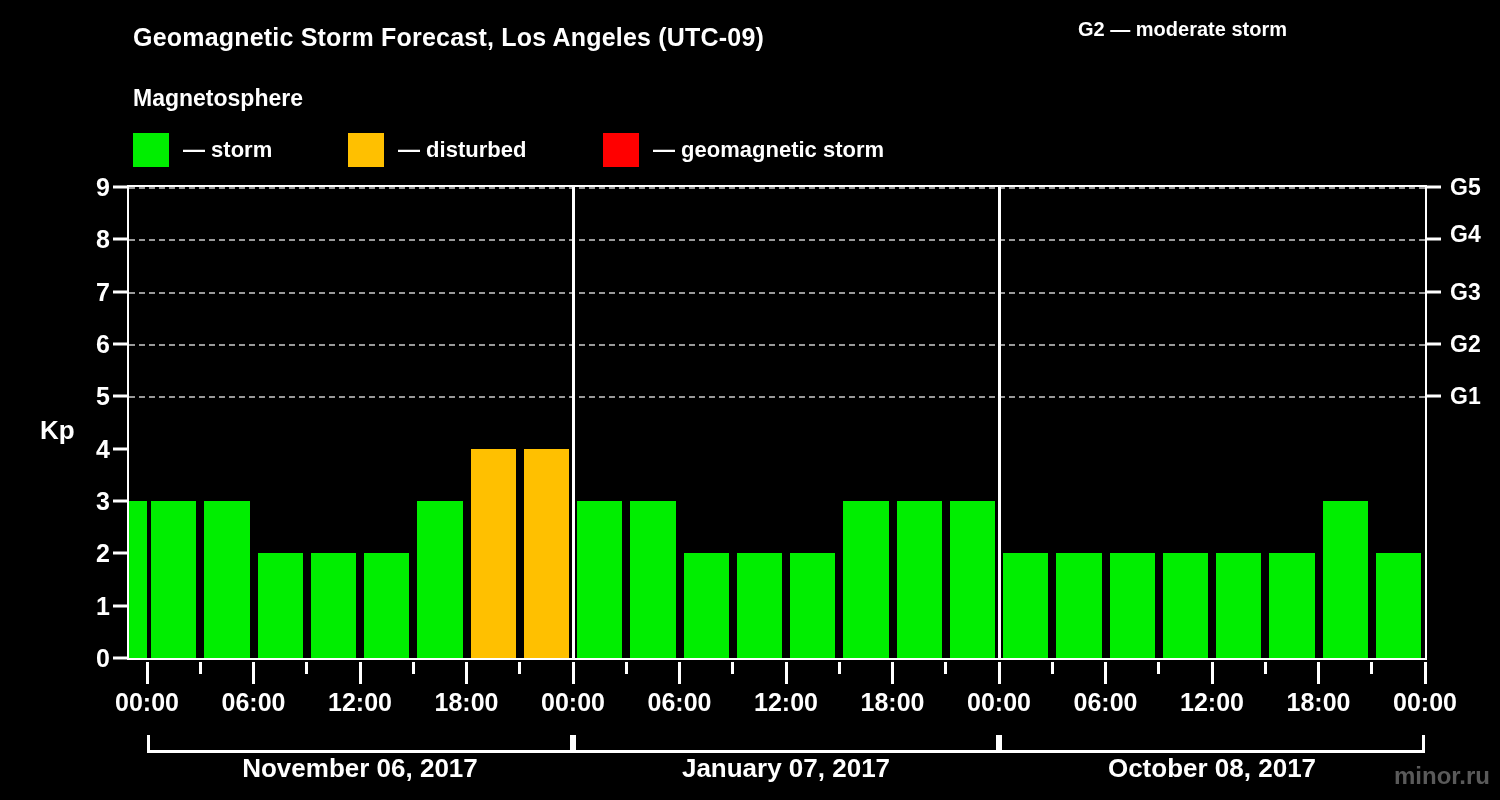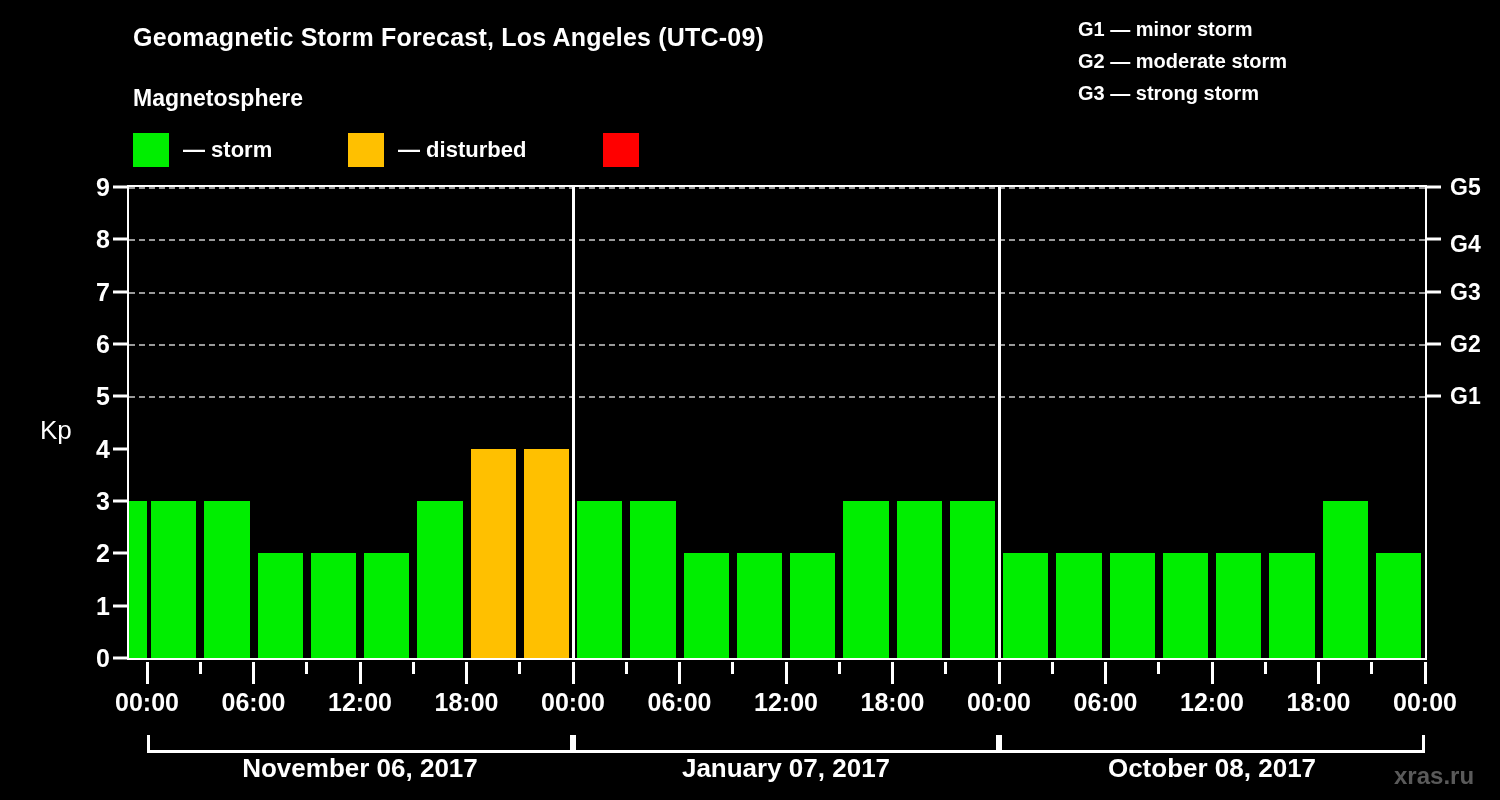--- a/index.html
+++ b/index.html
@@ -53,21 +53,21 @@
   .ytick-label{
     position:absolute;right:1390px;
     font-size:25px;font-weight:bold;text-align:right;width:40px;
     transform:translateY(-50%);
   }
   .ytick{
     position:absolute;left:113px;width:14px;height:0;border-top:3px solid #fff;
     transform:translateY(-50%);
   }
   .kp-label{
-    position:absolute;left:40px;top:415px;font-size:26px;font-weight:normal;
+    position:absolute;left:40px;top:415px;font-size:26px;font-weight:bold;
   }
   .gtick{
     position:absolute;left:1427px;width:14px;height:0;border-top:3px solid #fff;
     transform:translateY(-50%);
   }
   .gtick-label{
     position:absolute;left:1450px;font-size:23px;font-weight:bold;
     transform:translateY(-50%);white-space:nowrap;
   }
 
@@ -106,27 +106,26 @@
     <div class="legend-item" style="left: 0px;">
       <span class="swatch" style="background: rgb(0, 238, 0);"></span>
       <span class="leg-text">— storm</span>
     </div>
     <div class="legend-item" style="left: 215px;">
       <span class="swatch" style="background: rgb(255, 192, 0);"></span>
       <span class="leg-text">— disturbed</span>
     </div>
     <div class="legend-item" style="left: 470px;">
       <span class="swatch" style="background: rgb(255, 0, 0);"></span>
+      <span class="leg-text">— geomagnetic storm</span>
     </div>
   </div>
 
 <div class="gscale" id="gscale">
-    <div class="gscale-row">G1 — minor storm</div>
     <div class="gscale-row">G2 — moderate storm</div>
-    <div class="gscale-row">G3 — strong storm</div>
   </div>
 
 <div class="plot-frame">
   <div class="plot-inner" id="plot-inner">
       <div class="gridline" style="top: 209.333px;"></div>
       <div class="gridline" style="top: 157px;"></div>
       <div class="gridline" style="top: 104.667px;"></div>
       <div class="gridline" style="top: 52.3333px;"></div>
       <div class="gridline" style="top: 0px;"></div>
       <div class="bar" style="left: 0px; width: 18px; height: 157px; background: rgb(0, 238, 0);"></div>
@@ -182,21 +181,21 @@
     <div class="ytick-label" style="top: 239.333px;">8</div>
     <div class="ytick" style="top: 187px;"></div>
     <div class="ytick-label" style="top: 187px;">9</div>
     <div class="gtick" style="top: 396.333px;"></div>
     <div class="gtick-label" style="top: 396.333px;">G1</div>
     <div class="gtick" style="top: 344px;"></div>
     <div class="gtick-label" style="top: 344px;">G2</div>
     <div class="gtick" style="top: 291.667px;"></div>
     <div class="gtick-label" style="top: 291.667px;">G3</div>
     <div class="gtick" style="top: 239.333px;"></div>
-    <div class="gtick-label" style="top: 244px; text-align: center;">G4</div>
+    <div class="gtick-label" style="top: 234px; text-align: center;">G4</div>
     <div class="gtick" style="top: 187px;"></div>
     <div class="gtick-label" style="top: 187px;">G5</div>
     <div class="xtick major" style="left: 145.5px;"></div>
     <div class="xtick" style="left: 198.75px;"></div>
     <div class="xtick major" style="left: 252px;"></div>
     <div class="xtick" style="left: 305.25px;"></div>
     <div class="xtick major" style="left: 358.5px;"></div>
     <div class="xtick" style="left: 411.75px;"></div>
     <div class="xtick major" style="left: 465px;"></div>
     <div class="xtick" style="left: 518.25px;"></div>
@@ -231,13 +230,13 @@
     <div class="xtick-label" style="left: 1318.5px;">18:00</div>
     <div class="xtick-label" style="left: 1425px;">00:00</div>
     <div class="date-bracket" style="left: 147px; width: 426px;"></div>
     <div class="date-label" style="left: 147px; width: 426px;">November 06, 2017</div>
     <div class="date-bracket" style="left: 573px; width: 426px;"></div>
     <div class="date-label" style="left: 573px; width: 426px;">January 07, 2017</div>
     <div class="date-bracket" style="left: 999px; width: 426px;"></div>
     <div class="date-label" style="left: 999px; width: 426px;">October 08, 2017</div>
   </div>
 
-<div class="watermark">xras.ru</div>
+<div class="watermark">minor.ru</div>
 
 </body></html>

